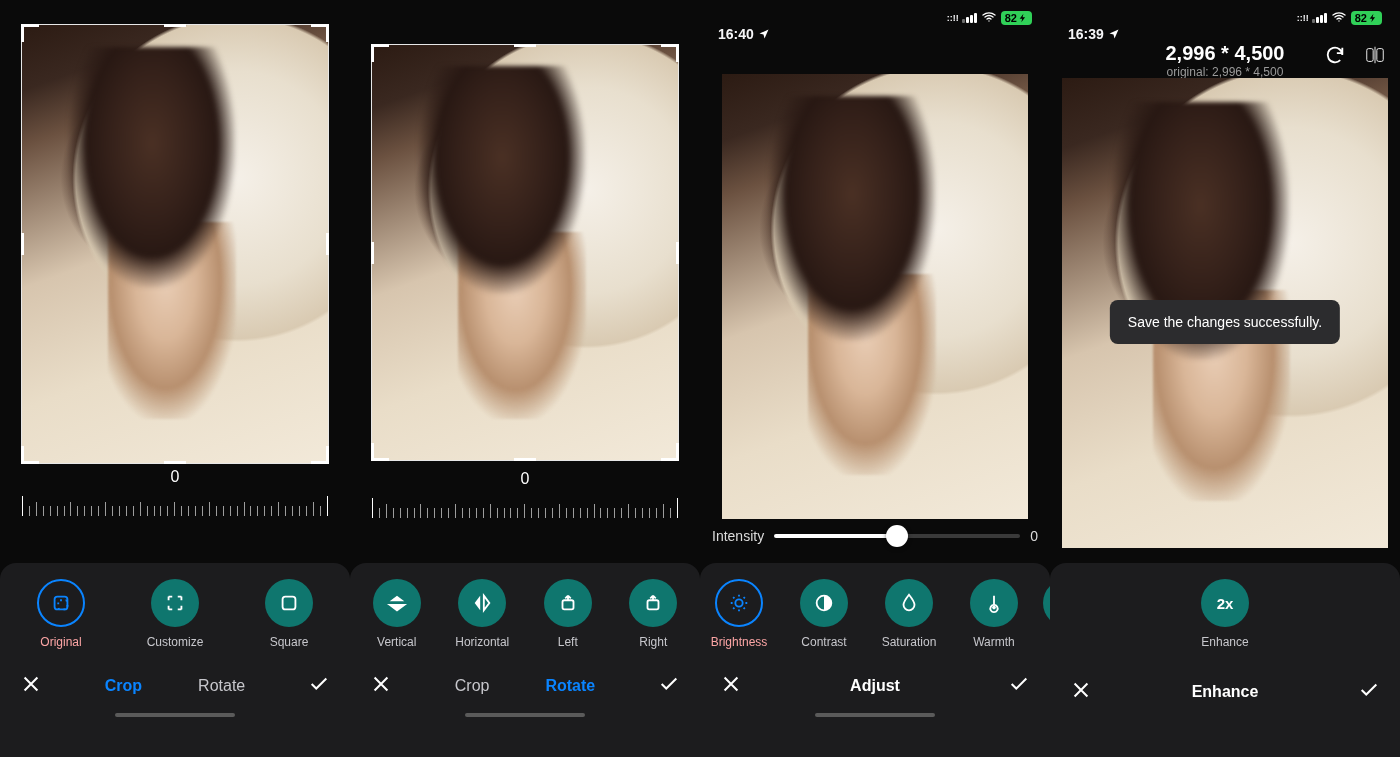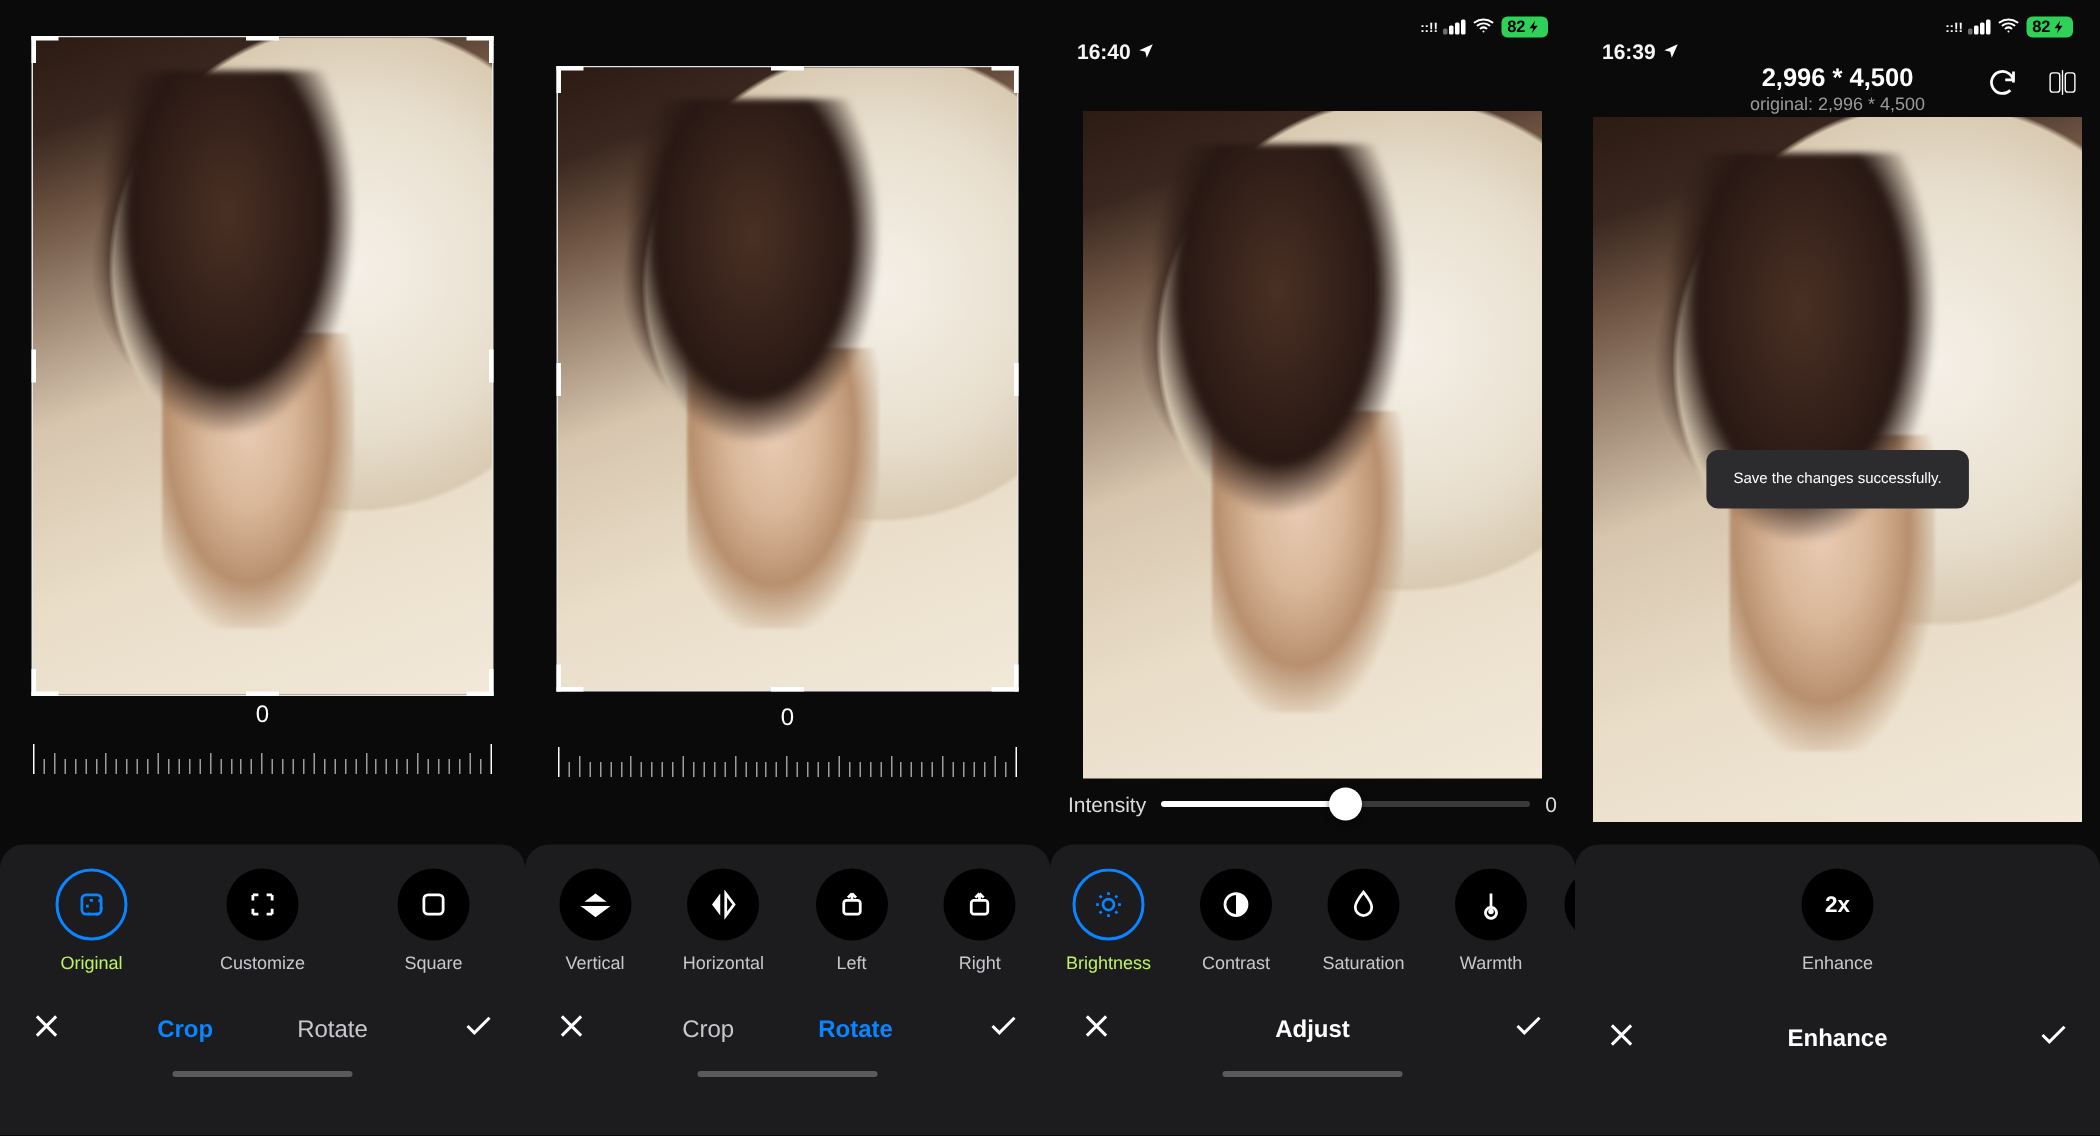--- a/index.html
+++ b/index.html
@@ -27,21 +27,21 @@
   .sigbars { display:flex; gap:1px; align-items:flex-end; }
   .sigbars i { width:3px; background:#fff; display:block; border-radius:1px;}
   .sigbars i:nth-child(1){height:4px;opacity:.4}
   .sigbars i:nth-child(2){height:6px;}
   .sigbars i:nth-child(3){height:8px;}
   .sigbars i:nth-child(4){height:10px;}
   .wifi svg{width:16px;height:16px;}
 
   
   .dim-info { position:absolute; top:42px; left:0; right:0; text-align:center;}
-  .dim-info .main { font-size:17px; font-weight:600; color:#fff;}
+  .dim-info .main { font-size:20px; font-weight:600; color:#fff;}
   .dim-info .sub { font-size:12px; color:#9a9a9a;}
   .hdr-actions { position:absolute; top:44px; right:14px; display:flex; gap:18px; }
   .hdr-actions svg { width:22px; height:22px; stroke:#fff; fill:none;}
 
   
   .imgwrap { position:absolute; left:22px; right:22px; }
   .imgwrap.border::before,
   .imgwrap.border::after { content:""; position:absolute; pointer-events:none;}
   .imgwrap.border { outline:1px solid rgba(255,255,255,.9); outline-offset:0;}
   .photo { width:100%; height:100%; position:relative; overflow:hidden;
@@ -85,43 +85,43 @@
                   background:linear-gradient(to right,#fff 0%,#fff 50%,#3a3a3a 50%,#3a3a3a 100%);}
   .slider-thumb { position:absolute; left:50%; top:50%; transform:translate(-50%,-50%);
                   width:22px; height:22px; border-radius:50%; background:#fff;
                   box-shadow:0 1px 4px rgba(0,0,0,.5);}
 
   
   .tray { position:absolute; left:0; right:0; bottom:0; background:#1c1c1e;
           border-top-left-radius:16px; border-top-right-radius:16px; padding:16px 0 12px;}
   .tools { display:flex; justify-content:space-around; padding:0 4px;}
   .tool { display:flex; flex-direction:column; align-items:center; gap:8px; min-width:70px;}
-  .tbtn { width:48px; height:48px; border-radius:50%; background:#000000;
+  .tbtn { width:48px; height:48px; border-radius:50%; background:#0f766e;
           display:flex; align-items:center; justify-content:center;}
   .tbtn.active { background:transparent; border:2px solid #0a84ff;}
   .tbtn svg { width:22px; height:22px; stroke:#fff; fill:none; stroke-width:2;}
   .tbtn.active svg { stroke:#0a84ff;}
   .tbtn.textbtn { color:#fff; font-weight:600; font-size:15px;}
   .tlabel { font-size:12px; color:#c7c7cc;}
-  .tlabel.active { color:#bef264;}
+  .tlabel.active { color:#fca5a5;}
 
   
   .bbar { display:flex; align-items:center; justify-content:space-between;
           margin-top:24px; padding:0 20px 4px;}
   .bbar svg { width:22px; height:22px; stroke:#fff; fill:none; stroke-width:2.2;}
   .tabs { display:flex; gap:56px;}
   .tab { font-size:16px; color:#c7c7cc;}
   .tab.active { color:#0a84ff; font-weight:600;}
   .solo-title { font-size:16px; color:#fff; font-weight:600;}
   .homebar { width:120px; height:4px; background:#5a5a5a; border-radius:2px;
              margin:10px auto 0;}
 
   
   .toast { position:absolute; left:50%; transform:translateX(-50%);
-           background:#2c2c2e; color:#fff; font-size:10px; padding:14px 18px;
+           background:#2c2c2e; color:#fff; font-size:14px; padding:14px 18px;
            border-radius:8px; white-space:nowrap;}
 </style>
 </head>
 <body>
 
 <div class="panel">
   <div class="imgwrap border" style="top:25px;height:438px;">
     <div class="photo"></div>
     <div class="corner tl"></div>
     <div class="corner tr"></div>

